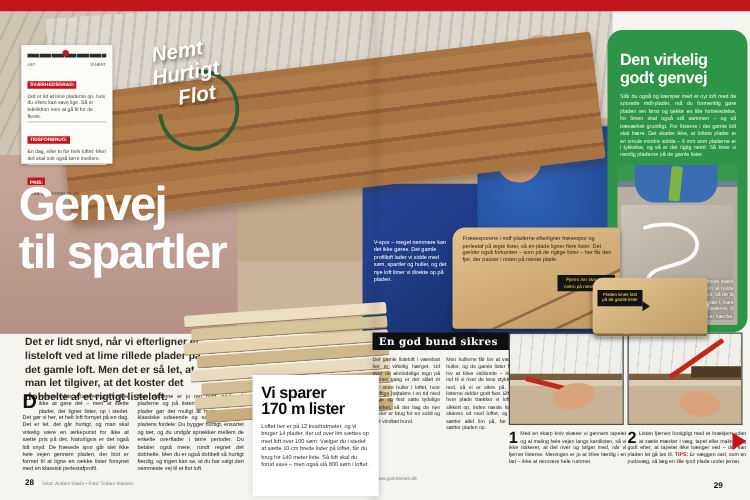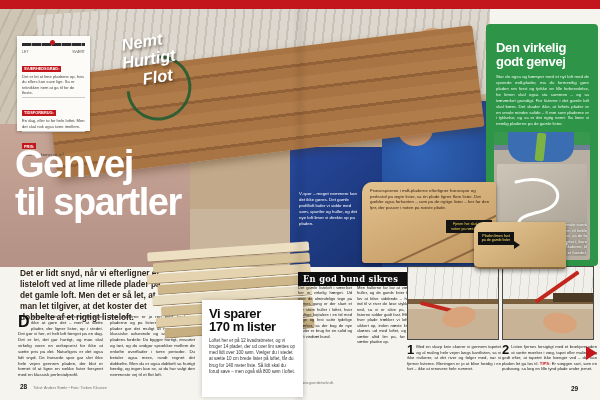--- a/index.html
+++ b/index.html
@@ -86,21 +86,21 @@
   .plank-card{left:362px;top:182px;width:134px;height:81px;z-index:8;border-radius:10px 3px 3px 3px;
     background:linear-gradient(160deg,#e3c28f,#c1975f);box-shadow:0 2px 4px rgba(0,0,0,.4);overflow:hidden;}
   .groove{position:absolute;width:190px;height:1.5px;background:rgba(90,58,28,.55);}
   .g1{left:-15px;top:58px;transform:rotate(-25deg);}
   .g2{left:5px;top:72px;transform:rotate(-25deg);}
   .plank-caption{position:absolute;left:8px;top:6px;width:120px;font-size:4.4px;line-height:1.3;color:#3a2413;}
   .plank-label{position:absolute;left:84px;top:38px;width:46px;background:#151515;color:#ffd94d;
     font-size:3.7px;line-height:1.25;padding:2px;text-align:center;box-sizing:border-box;}
 
   
-  .gb-head{left:298px;top:272px;width:113px;height:14px;background:#0f0f0f;color:#fff;z-index:6;
+  .gb-head{left:298px;top:266px;width:113px;height:14px;background:#0f0f0f;color:#fff;z-index:6;
     font-family:"DejaVu Serif",serif;font-weight:bold;font-size:8.3px;display:flex;align-items:center;
     padding-left:5px;box-sizing:border-box;letter-spacing:.3px;}
   .gb-cols{left:298px;top:285px;width:113px;display:flex;gap:5px;z-index:6;}
   .gb-col{width:54px;font-size:4.1px;line-height:1.32;text-align:justify;color:#222;}
   .website{left:300px;top:381px;font-size:3.8px;color:#777;}
 
   
   .step-photo{width:92px;height:74px;border:1px solid #4a4a4a;box-sizing:border-box;overflow:hidden;z-index:6;
     background:linear-gradient(#f0efe9 0 46%,#d9cdb8 46% 58%,#c9b396 58% 100%);}
   .sp-stripes{position:absolute;left:0;top:0;width:100%;height:46%;
@@ -115,21 +115,21 @@
   .s2-gap{position:absolute;left:55%;top:36%;width:45%;height:12%;background:#4d3a24;}
   .s2-hand{left:40px;top:46px;transform:rotate(8deg);}
   .s2-tool{left:28px;top:18px;width:52px;height:3.5px;transform:rotate(-35deg);}
   .step-cap{width:94px;z-index:6;font-size:4.2px;line-height:1.32;text-align:justify;color:#1c1c1c;}
   .sc1{left:407px;top:344px;}
   .sc2{left:502px;top:344px;width:95px;}
   .step-num{float:left;font-size:13px;font-weight:bold;line-height:.85;margin-right:2px;color:#111;}
   .tip{color:#c3161c;font-weight:bold;}
 
   
-  .greenbox{left:486px;top:24px;width:112px;height:242px;background:#2e9447;z-index:6;border-radius:4px;}
+  .greenbox{left:486px;top:24px;width:112px;height:242px;background:#2e9447;z-index:6;border-radius:12px;}
   .gb-title{position:absolute;left:10px;top:17px;color:#fff;font-weight:bold;font-size:13px;
     line-height:1.05;letter-spacing:-.3px;}
   .gb-body{position:absolute;left:10px;top:50px;width:93px;font-size:4.3px;line-height:1.38;
     color:#eafbe9;text-align:justify;}
   .glue-photo{position:absolute;left:8px;top:108px;width:96px;height:128px;border-radius:2px;overflow:hidden;
     background:linear-gradient(#37984e 0 10%,#6f7f94 10% 14%,#b7afa1 14% 100%);}
   .glue-torso{position:absolute;left:14px;top:0;width:66px;height:30px;background:#3b6db3;border-radius:0 0 16px 16px;}
   .glue-gun{position:absolute;left:42px;top:1px;width:9px;height:28px;background:#7cb342;transform:rotate(6deg);border-radius:2px;}
   .glue-board{position:absolute;left:3px;top:32px;width:90px;height:92px;
     background:linear-gradient(150deg,#cdc6b8,#a49d8f);border-radius:2px;}

